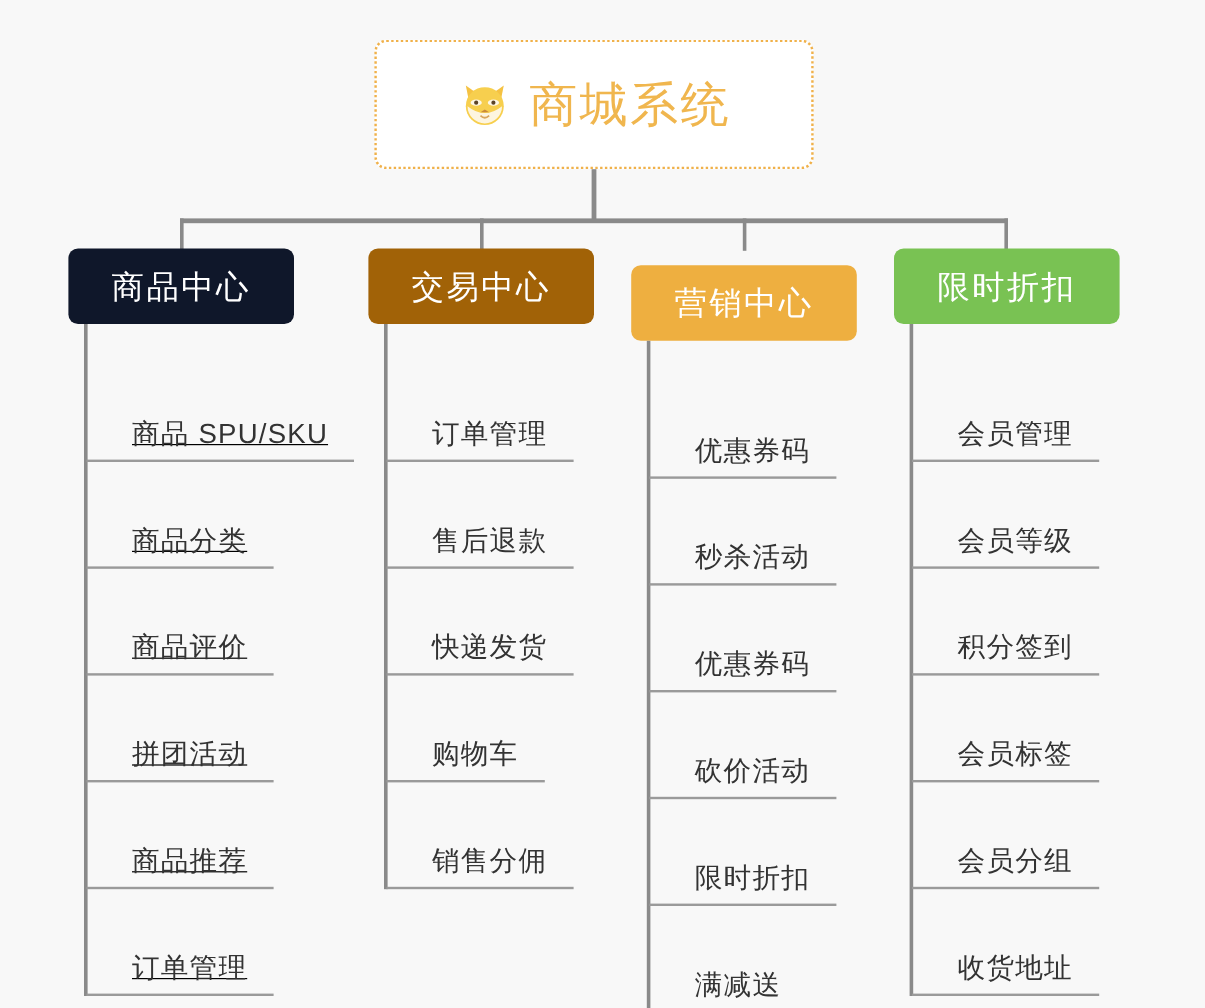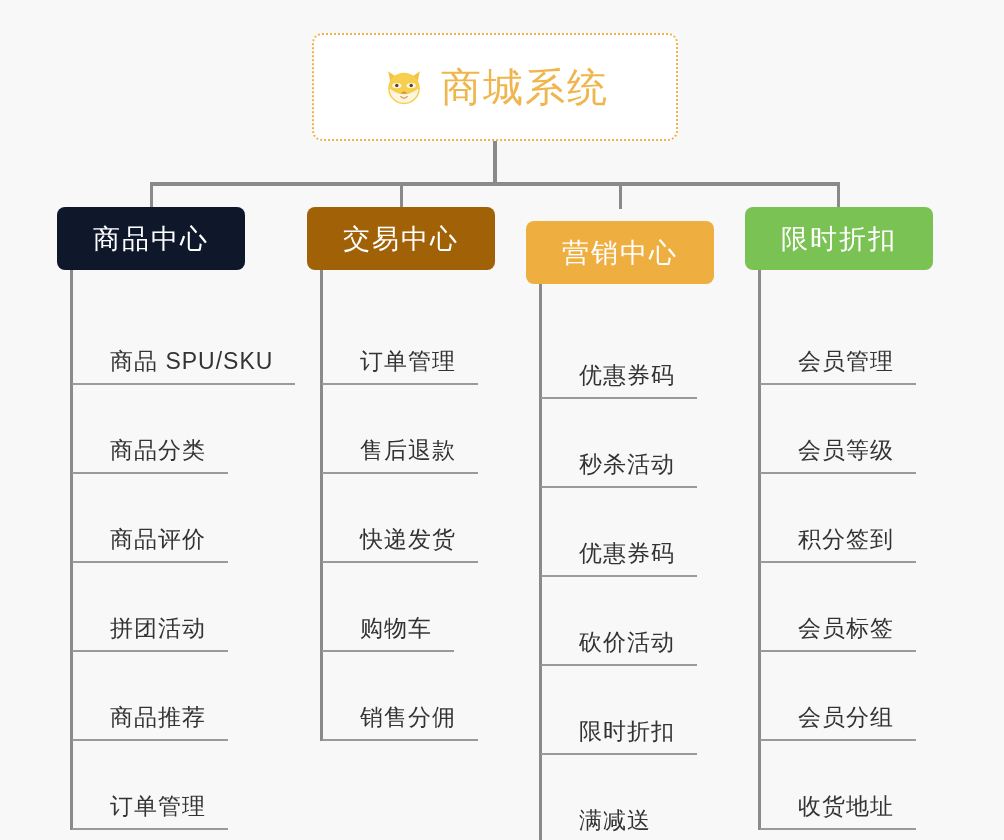--- a/index.html
+++ b/index.html
@@ -134,21 +134,21 @@
 
   <div class="conn conn-v" style="left: 150px; top: 182px; height: 27px; background: rgb(138, 138, 138);"></div>
   <div class="conn conn-v" style="left: 400px; top: 182px; height: 27px; background: rgb(138, 138, 138);"></div>
   <div class="conn conn-v" style="left: 619px; top: 182px; height: 27px; background: rgb(138, 138, 138);"></div>
   <div class="conn conn-v" style="left: 837px; top: 182px; height: 27px; background: rgb(138, 138, 138);"></div>
 
   <div class="column" style="left:57px;">
     <div class="cat-box" style="background:#0f172a;">
       <span>商品中心</span>
     </div>
-    <div class="leaf-list" style="border-left-color: rgb(138, 138, 138);">
+    <div class="leaf-list" style="border-left-color: rgb(138, 138, 138); text-decoration: underline;">
       <div class="leaf">
           <span class="leaf-inner"><span class="leaf-label">商品 SPU/SKU</span></span>
         </div>
       <div class="leaf">
           <span class="leaf-inner"><span class="leaf-label">商品分类</span></span>
         </div>
       <div class="leaf">
           <span class="leaf-inner"><span class="leaf-label">商品评价</span></span>
         </div>
       <div class="leaf">

